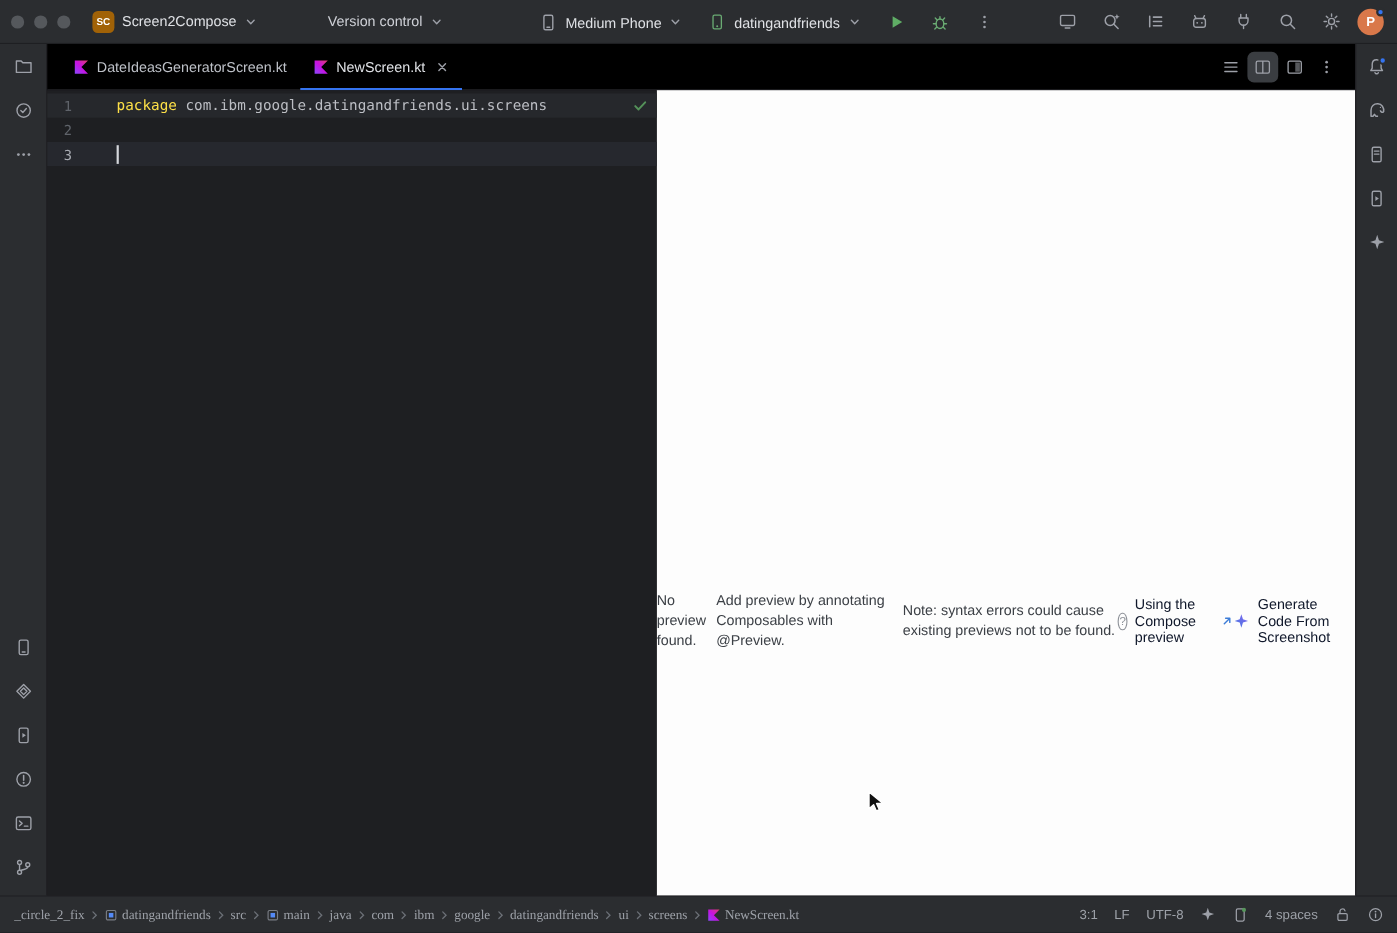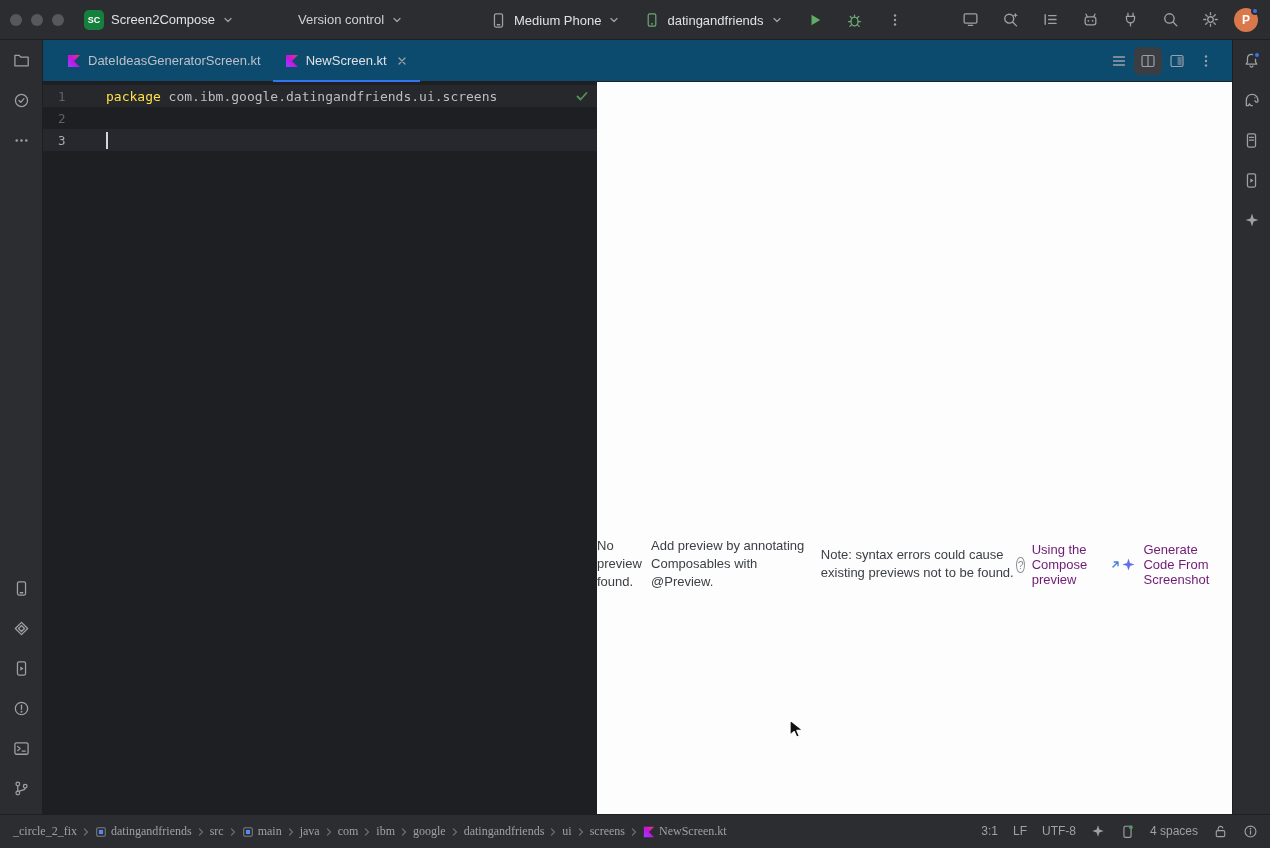--- a/index.html
+++ b/index.html
@@ -5,40 +5,40 @@
   * { margin:0; padding:0; box-sizing:border-box; }
   body { font-family:"Liberation Sans", sans-serif; background:#1e1f22; }
   .window { position:relative; width:1270px; height:848px; background:#1e1f22; overflow:hidden; color:#dfe1e5; }
   .icon { display:inline-flex; align-items:center; justify-content:center; color:#9da0a8; flex:none; }
 
   
   .titlebar { height:40px; background:#2b2d30; border-bottom:1px solid #1e1f22; display:flex; align-items:center; font-size:13px; position:relative; z-index:5; }
   .traffic { display:flex; gap:9px; padding:0 12px 0 10px; }
   .traffic span { width:12px; height:12px; border-radius:50%; background:#55585c; }
   .chip { display:flex; align-items:center; gap:7px; padding:5px 8px; border-radius:6px; cursor:default; }
-  .proj-badge { width:20px; height:20px; border-radius:5px; background:#15803d; color:#fff; font-size:9px; font-weight:bold; display:flex; align-items:center; justify-content:center; }
+  .proj-badge { width:20px; height:20px; border-radius:5px; background:#a16207; color:#fff; font-size:9px; font-weight:bold; display:flex; align-items:center; justify-content:center; }
   .vc-chip { margin-left:48px; color:#ced0d6; }
   .center-cluster { position:absolute; left:482px; top:0; height:40px; display:flex; align-items:center; gap:8px; }
   .right-cluster { margin-left:auto; display:flex; align-items:center; gap:8px; padding-right:12px; }
   .tbtn { width:32px; height:30px; display:flex; align-items:center; justify-content:center; border-radius:6px; }
   .run-green { color:#5fad65; }
   .bug-green { color:#6aab73; }
   .avatar { width:24px; height:24px; border-radius:50%; background:#d9784a; color:#fff; font-size:12px; font-weight:bold; display:flex; align-items:center; justify-content:center; position:relative; }
   .avatar .dot, .bell-dot { position:absolute; top:-1px; right:-1px; width:8px; height:8px; border-radius:50%; background:#3574f0; border:2px solid #2b2d30; }
 
   
   .main { display:flex; height:774px; }
   .left-stripe { width:43px; background:#2b2d30; border-right:1px solid #1e1f22; display:flex; flex-direction:column; align-items:center; padding:0 0 6px 0; }
   .right-stripe { width:38px; background:#2b2d30; border-left:1px solid #1e1f22; display:flex; flex-direction:column; align-items:center; }
   .stripe-btn { width:36px; height:40px; display:flex; align-items:center; justify-content:center; position:relative; }
   .spacer { flex:1; }
   .center-col { flex:1; min-width:0; display:flex; flex-direction:column; }
 
   
-  .tabbar { height:42px; background:#0c4a6e; border-bottom:1px solid #1e1f22; display:flex; align-items:stretch; }
+  .tabbar { height:42px; background:#000000; border-bottom:1px solid #1e1f22; display:flex; align-items:stretch; }
   .tab { display:flex; align-items:center; gap:7px; padding:0 12px; font-size:13px; color:#bdc0c7; position:relative; white-space:nowrap; }
   .tab:first-child { margin-left:12px; }
   .tab.active { color:#dfe1e5; }
   .tab.active::after { content:""; position:absolute; left:0; right:0; bottom:-1px; height:2.5px; background:#3574f0; }
   .tab-close { display:inline-flex; margin-left:2px; color:#9da0a8; }
   .tabbar-actions { margin-left:auto; display:flex; align-items:center; gap:1px; padding-right:12px; }
   .tabbar-actions .tbtn { width:28px; height:28px; }
   .tbtn.selected { background:#3a3d41; color:#ced0d6; }
 
   
@@ -50,21 +50,21 @@
   .line-current .gutter { color:#a8abb2; }
   .gutter { width:63px; flex:none; padding-left:15px; color:#5f636a; font-size:12.5px; }
   .code { white-space:pre; color:#bcbec4; }
   .kw { color:#fde047; }
   .caret { display:inline-block; width:2px; height:17px; background:#d4d6db; }
   .editor-check { position:absolute; top:7px; right:8px; }
 
   .preview { flex:1; background:#fdfdfd; color:#3c4046; font-size:13px; display:flex; flex-direction:row; align-items:center; padding-top:252px; }
   .pv-line { margin-bottom:20px; line-height:18px; }
   .pv-link-row { display:flex; align-items:center; gap:7px; margin-bottom:19px; }
-  .pv-link { color:#701a75; }
+  .pv-link { color:#0f172a; }
   .q-circle { width:16px; height:16px; border-radius:50%; border:1.3px solid #8c9097; color:#8c9097; font-size:10.5px; display:flex; align-items:center; justify-content:center; }
 
   
   .statusbar { height:34px; background:#2b2d30; border-top:1px solid #1e1f22; display:flex; align-items:center; padding:0 12px; font-size:12px; color:#9da1a8; }
   .crumbs { display:flex; align-items:center; white-space:nowrap; min-width:0; overflow:hidden;font-family:Liberation Serif, serif; }
   .crumb { display:flex; align-items:center; gap:4px; padding:2px 1px; }
   .crumb-sep { margin:0 3px; color:#6b6f76; }
   .sb-right { margin-left:auto; display:flex; align-items:flex-start; gap:15px; flex:none; padding-left:12px; }
   .sb-item { display:flex; align-items:center; gap:4px; }
 

